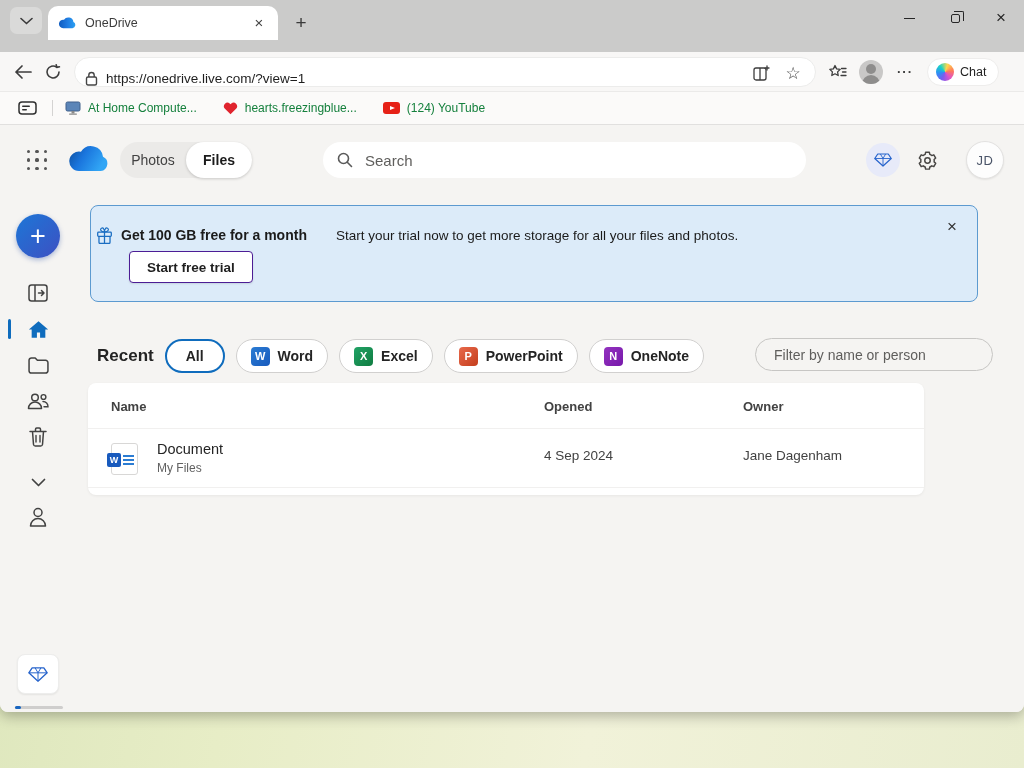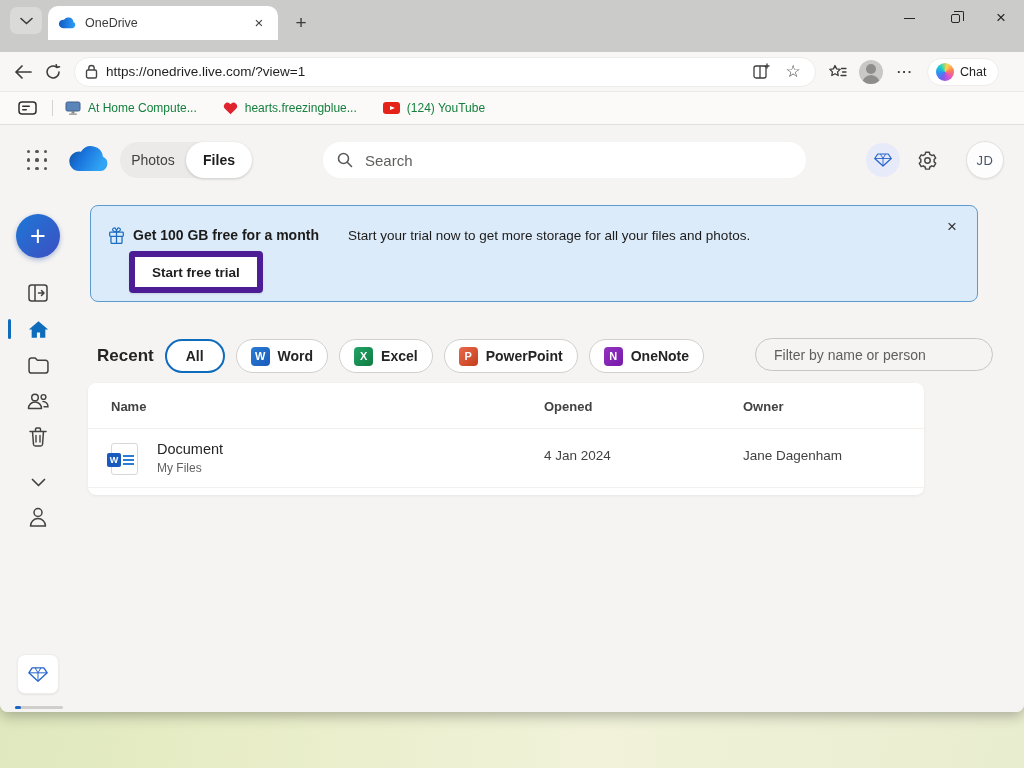--- a/index.html
+++ b/index.html
@@ -31,21 +31,21 @@
   .glyph-restore { width:9px; height:9px; border:1px solid #262626; border-radius:2px; position:relative; }
   .glyph-restore:before { content:""; position:absolute; left:2px; top:-4px; width:9px; height:9px;
     border:1px solid #262626; border-left:none; border-bottom:none; border-radius:0 2px 0 0; }
   .glyph-close { font-size:17px; font-weight:300; }
 
   
   .toolbar { position:relative; height:40px; background:#f8f7f6; border-bottom:1px solid #ebeae9;
     display:flex; align-items:center; padding:0 8px; }
   .nav-btn { width:30px; height:30px; display:flex; align-items:center; justify-content:center; }
   .addressbar { margin-left:6px; width:742px; height:30px; border-radius:15px; background:#fff;
-    border:1px solid #ececeb; display:flex; align-items:center; padding:0 10px; gap:8px; }
+    border:1px solid #ececeb; display:flex; align-items:flex-end; padding:0 10px; gap:8px; }
   .url-input { flex:1; border:none; outline:none; background:transparent; font-size:13.5px;
     color:#1f1f1f; font-family:"Liberation Sans",sans-serif; }
   .addr-ico { width:24px; height:24px; display:flex; align-items:center; justify-content:center; }
   .star-glyph { font-size:17px; color:#3f3f3f; }
   .tb-right { display:flex; align-items:center; margin-left:6px; gap:7px; }
   .avatar-sm { width:24px; height:24px; border-radius:50%; background:#c9c8c7; position:relative; overflow:hidden; }
   .avatar-sm:before { content:""; position:absolute; left:7px; top:4px; width:10px; height:10px;
     border-radius:50%; background:#8e8d8c; }
   .avatar-sm:after { content:""; position:absolute; left:3px; top:15px; width:18px; height:12px;
     border-radius:9px 9px 0 0; background:#8e8d8c; }
@@ -107,27 +107,27 @@
   .premium-tile { position:absolute; left:17px; top:529px; width:42px; height:40px; border-radius:8px;
     background:#fff; border:1px solid #ededec; box-shadow:0 1px 2px rgba(0,0,0,.07);
     display:flex; align-items:center; justify-content:center; }
   .storage-bar { position:absolute; left:15px; top:581px; width:48px; height:3px;
     border-radius:2px; background:#cfcecd; }
   .storage-bar i { display:block; width:6px; height:3px; border-radius:2px; background:#1a66c0; }
 
   
   .banner { position:absolute; left:90px; top:80px; width:888px; height:97px; border-radius:8px;
     background:#dcebf9; border:1px solid #5c9ad0; }
-  .banner-row { position:absolute; left:17px; top:20px; display:flex; align-items:center; }
+  .banner-row { position:absolute; left:5px; top:20px; display:flex; align-items:center; }
   .banner-title { font-size:14px; font-weight:700; color:#1b1b1b; margin-left:8px; }
   .banner-desc { font-size:13.5px; color:#1b1b1b; margin-left:29px; }
   .banner-close { position:absolute; right:14px; top:10px; font-size:17px; font-weight:300; color:#333;
     width:22px; height:22px; text-align:center; line-height:21px; }
   .banner-cta { position:absolute; left:38px; top:45px; height:30px; padding:15px 17px; border-radius:4px;
-    background:#fff; border:6px solid #4c1d95; box-shadow:0 1px 2px rgba(0,0,0,.1);
+    background:#fff; border:1px solid #4c1d95; box-shadow:0 1px 2px rgba(0,0,0,.1);
     font-size:13.5px; font-weight:700; color:#1f1f1f; display:flex; align-items:center; }
 
   
   .recent-row { position:absolute; left:97px; top:213px; height:36px; display:flex; align-items:center; }
   .recent-label { font-size:17px; font-weight:600; color:#242424; }
   .chips { display:flex; align-items:center; gap:11px; margin-left:11px; }
   .chip { height:34px; border-radius:17px; background:#fff; border:1px solid #d1d0cf;
     display:flex; align-items:center; gap:8px; padding:0 14px; font-size:14px; font-weight:600; color:#242424; }
   .chip.selected { border:2px solid #0f6cbd; padding:8px 19px; }
   .office-tile { width:19px; height:19px; border-radius:4px; color:#fff; font-size:11px; font-weight:700;
@@ -452,21 +452,21 @@
         </div>
         <div class="t-row">
           <span class="doc-ico">
             <span class="w">W</span>
               <span class="l1"></span>
               <span class="l2"></span>
               <span class="l3"></span>
           </span>
           <span class="row-name">Document</span>
           <span class="row-loc">My Files</span>
-          <span class="row-opened">4 Jan 2024</span>
+          <span class="row-opened">4 Sep 2024</span>
           <span class="row-owner">Jane Dagenham</span>
         </div>
       </div>
 
     </div>
   </div>
 
   <div class="taskbar">
 
     

